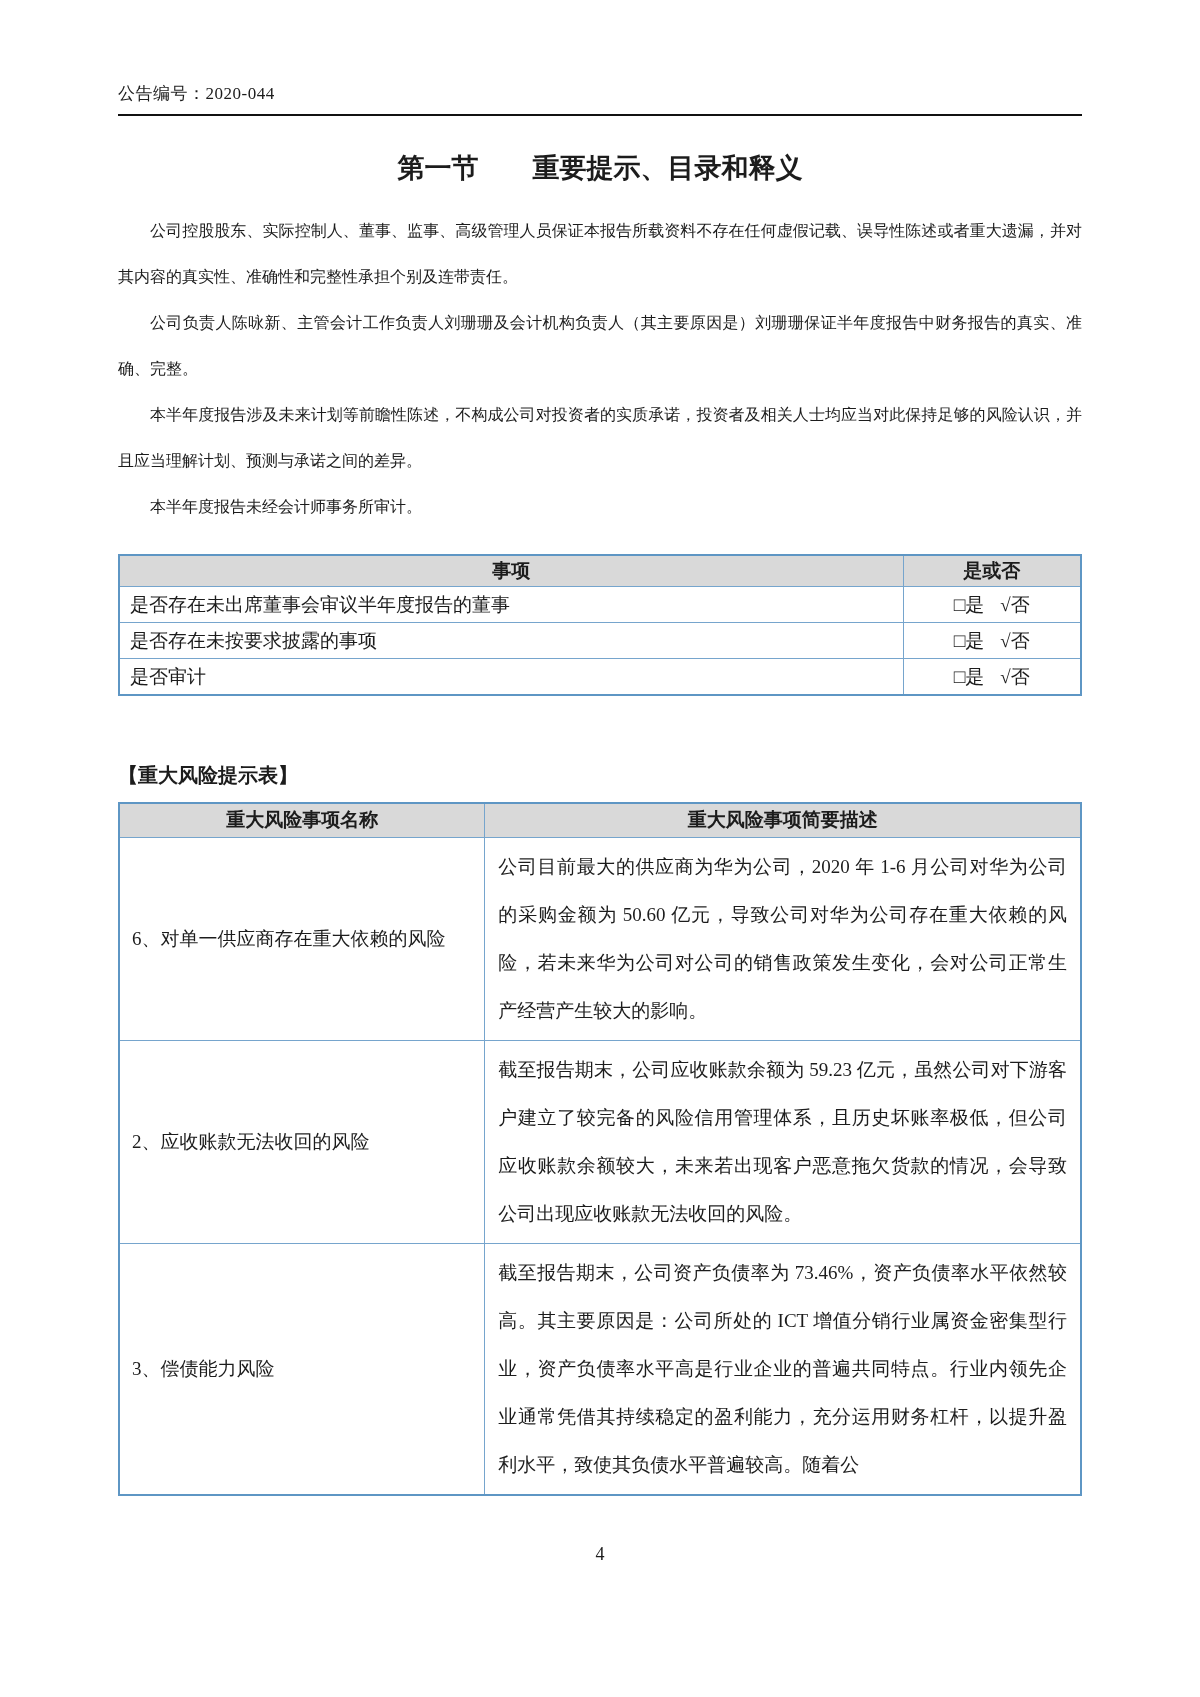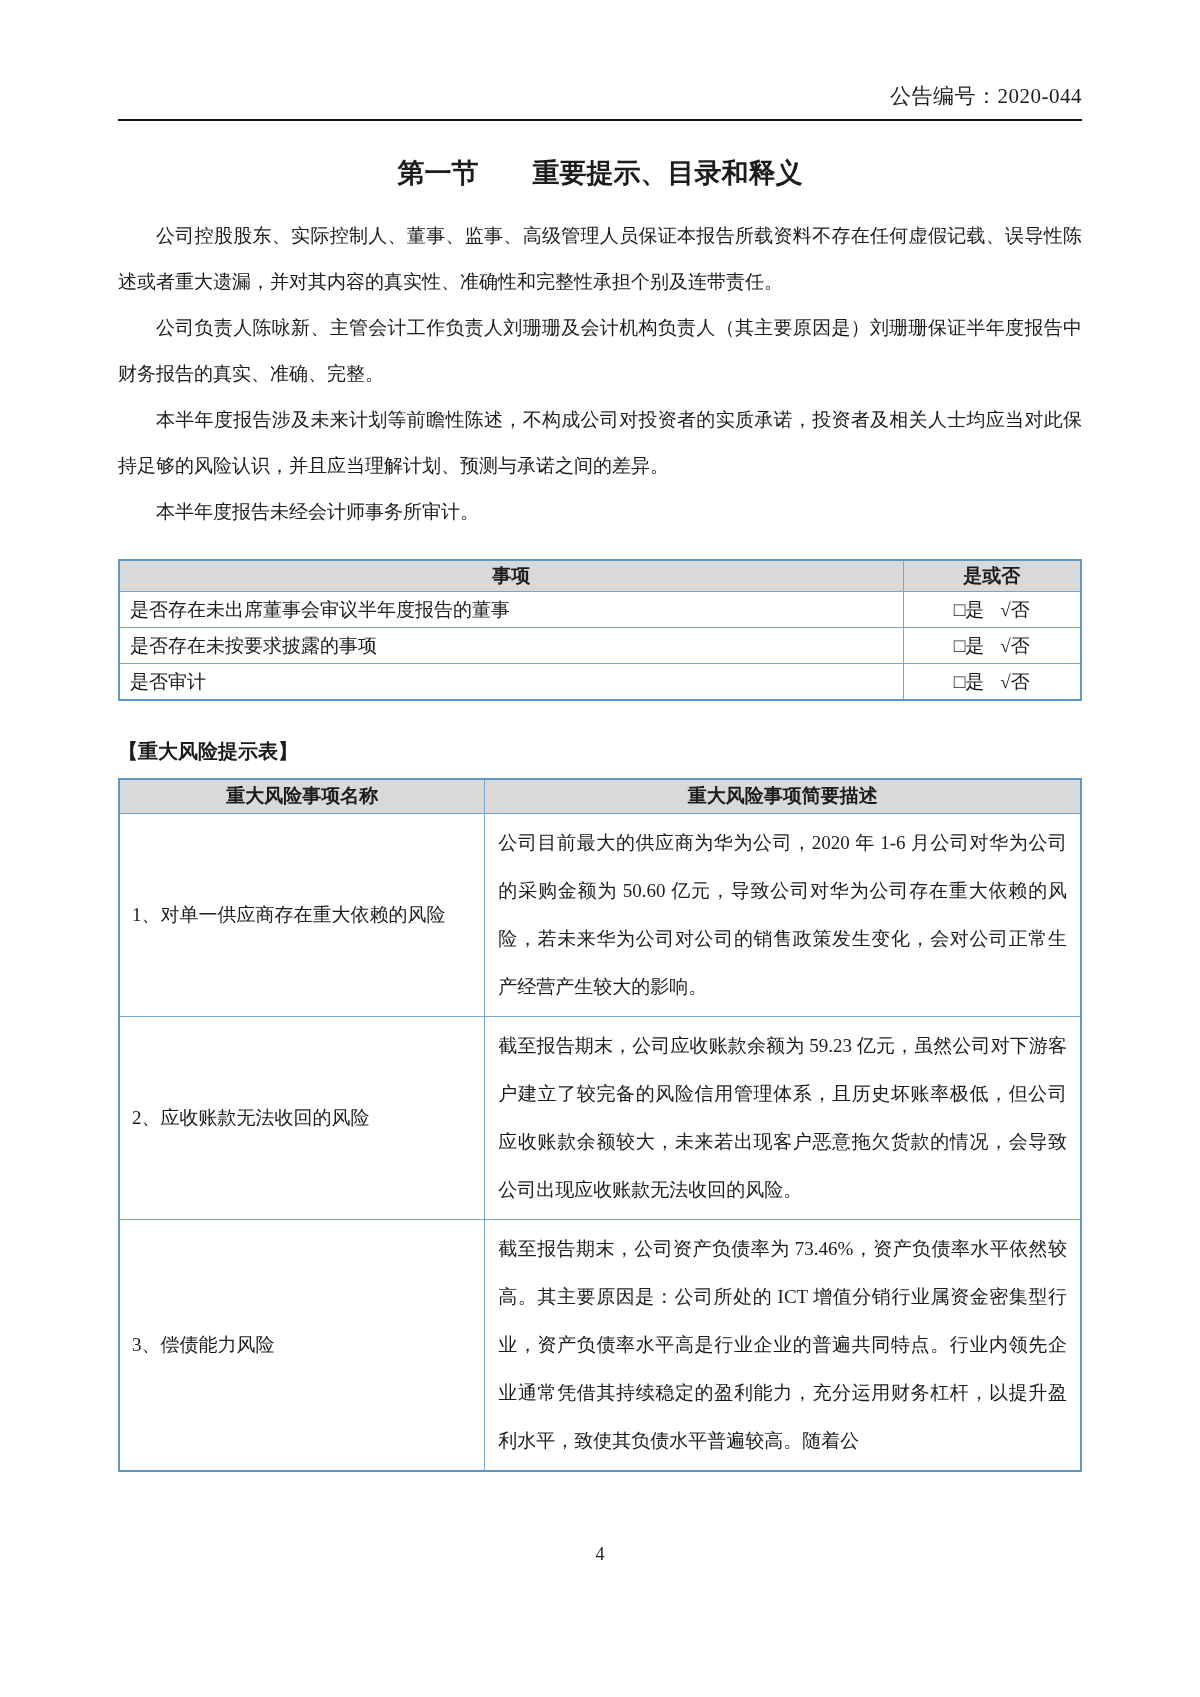--- a/index.html
+++ b/index.html
@@ -9,22 +9,22 @@
     color:#1c1c1c;
     font-family:"Liberation Serif","DejaVu Serif",serif;
     position:relative;
     overflow:hidden;
   }
   .doc{padding:0 118px;}
 
   
   .announcement{
     margin-top:82px;
-    text-align:right;
-    font-size:21px;
+    text-align:left;
+    font-size:17px;
     letter-spacing:0.5px;
   }
   .header-rule{
     height:0;
     border-top:2px solid #111;
     margin-top:9px;
   }
 
   
   .section-title{
@@ -32,21 +32,21 @@
     text-align:center;
     font-size:27px;
     font-weight:bold;
     font-family:"DejaVu Sans","Liberation Sans",sans-serif;
   }
 
   
   .paragraphs{margin-top:22px;}
   .paragraphs p{
     margin:0;
-    font-size:19px;
+    font-size:16px;
     line-height:46px;
     text-align:justify;
     text-indent:2em;
   }
 
   
   table{
     border-collapse:collapse;
     width:100%;
     table-layout:fixed;
@@ -81,21 +81,21 @@
     text-align:center;
     line-height:35px;
     white-space:nowrap;
   }
   .answer-cell .yes{margin-right:16px;}
   .col-item{width:776px;}
   .col-answer{width:176px;}
 
   
   .risk-heading{
-    margin-top:37px;
+    margin-top:66px;
     font-size:20px;
     font-weight:bold;
     font-family:"DejaVu Sans","Liberation Sans",sans-serif;
   }
   .risk-table{margin-top:13px;}
   .risk-table th{height:34px;vertical-align:middle;margin-left:44px;}
   .col-risk-name{width:362px;}
   .col-risk-desc{width:590px;}
   .risk-table td.name-cell{
     vertical-align:middle;
@@ -165,21 +165,21 @@
     <colgroup>
         <col class="col-risk-name">
         <col class="col-risk-desc">
       </colgroup>
     <tbody>
         <tr>
       <th>重大风险事项名称</th>
       <th>重大风险事项简要描述</th>
     </tr>
     <tr>
-      <td class="name-cell">1、对单一供应商存在重大依赖的风险</td>
+      <td class="name-cell">6、对单一供应商存在重大依赖的风险</td>
       <td class="desc-cell">公司目前最大的供应商为华为公司，2020 年 1-6 月公司对华为公司的采购金额为 50.60 亿元，导致公司对华为公司存在重大依赖的风险，若未来华为公司对公司的销售政策发生变化，会对公司正常生产经营产生较大的影响。</td>
     </tr>
     <tr>
       <td class="name-cell">2、应收账款无法收回的风险</td>
       <td class="desc-cell">截至报告期末，公司应收账款余额为 59.23 亿元，虽然公司对下游客户建立了较完备的风险信用管理体系，且历史坏账率极低，但公司应收账款余额较大，未来若出现客户恶意拖欠货款的情况，会导致公司出现应收账款无法收回的风险。</td>
     </tr>
     <tr>
       <td class="name-cell">3、偿债能力风险</td>
       <td class="desc-cell">截至报告期末，公司资产负债率为 73.46%，资产负债率水平依然较高。其主要原因是：公司所处的 ICT 增值分销行业属资金密集型行业，资产负债率水平高是行业企业的普遍共同特点。行业内领先企业通常凭借其持续稳定的盈利能力，充分运用财务杠杆，以提升盈利水平，致使其负债水平普遍较高。随着公</td>
     </tr>

